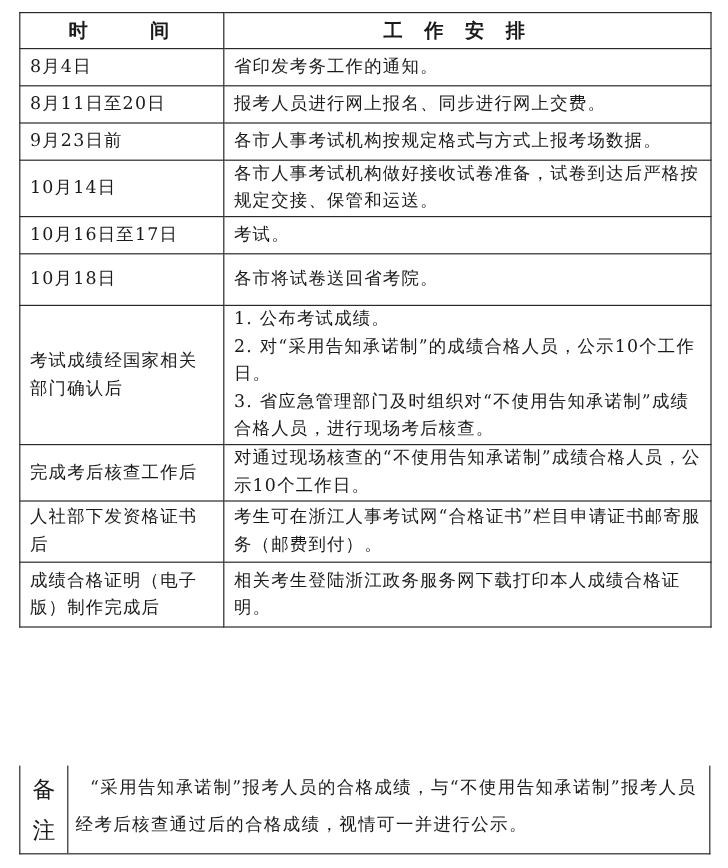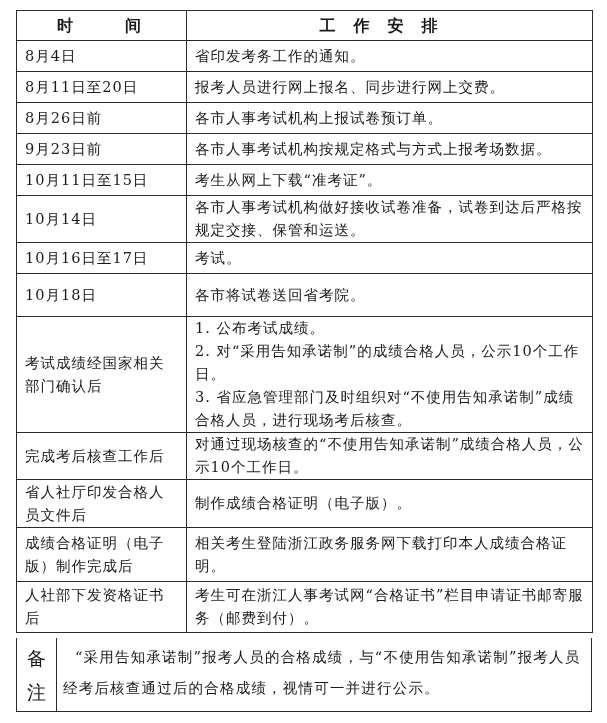--- a/index.html
+++ b/index.html
@@ -45,35 +45,23 @@
           <span class="item">省印发考务工作的通知。</span>
         </td>
       </tr>
       <tr style="height: 31px; margin-top: 19px;">
         <td>8月11日至20日</td>
         <td>
           <span class="item">报考人员进行网上报名、同步进行网上交费。</span>
         </td>
       </tr>
       <tr style="height: 31px;">
-        <td>8月26日前</td>
-        <td>
-          <span class="item">各市人事考试机构上报试卷预订单。</span>
-        </td>
-      </tr>
-      <tr style="height: 31px;">
         <td>9月23日前</td>
         <td>
           <span class="item">各市人事考试机构按规定格式与方式上报考场数据。</span>
-        </td>
-      </tr>
-      <tr style="height: 31px;">
-        <td>10月11日至15日</td>
-        <td>
-          <span class="item">考生从网上下载“准考证”。</span>
         </td>
       </tr>
       <tr style="height: 46px;">
         <td>10月14日</td>
         <td>
           <span class="item">各市人事考试机构做好接收试卷准备，试卷到达后严格按规定交接、保管和运送。</span>
         </td>
       </tr>
       <tr style="height: 31px; padding-left: 40px;">
         <td>10月16日至17日</td>
@@ -94,36 +82,30 @@
           <span class="item">2. 对“采用告知承诺制”的成绩合格人员，公示10个工作日。</span>
           <span class="item">3. 省应急管理部门及时组织对“不使用告知承诺制”成绩合格人员，进行现场考后核查。</span>
         </td>
       </tr>
       <tr style="height: 46px;">
         <td>完成考后核查工作后</td>
         <td>
           <span class="item">对通过现场核查的“不使用告知承诺制”成绩合格人员，公示10个工作日。</span>
         </td>
       </tr>
-      <tr style="height: 48px;">
-        <td>省人社厅印发合格人员文件后</td>
+      <tr style="height: 51px;">
+        <td>人社部下发资格证书后</td>
         <td>
-          <span class="item">制作成绩合格证明（电子版）。</span>
+          <span class="item">考生可在浙江人事考试网“合格证书”栏目申请证书邮寄服务（邮费到付）。</span>
         </td>
       </tr>
       <tr style="height: 54px;">
         <td>成绩合格证明（电子版）制作完成后</td>
         <td>
           <span class="item">相关考生登陆浙江政务服务网下载打印本人成绩合格证明。</span>
-        </td>
-      </tr>
-      <tr style="height: 51px;">
-        <td>人社部下发资格证书后</td>
-        <td>
-          <span class="item">考生可在浙江人事考试网“合格证书”栏目申请证书邮寄服务（邮费到付）。</span>
         </td>
       </tr>
     </tbody>
 </table>
 
 <div class="note">
   <div class="lbl">
     <span>备</span>
     <span>注</span>
   </div>

